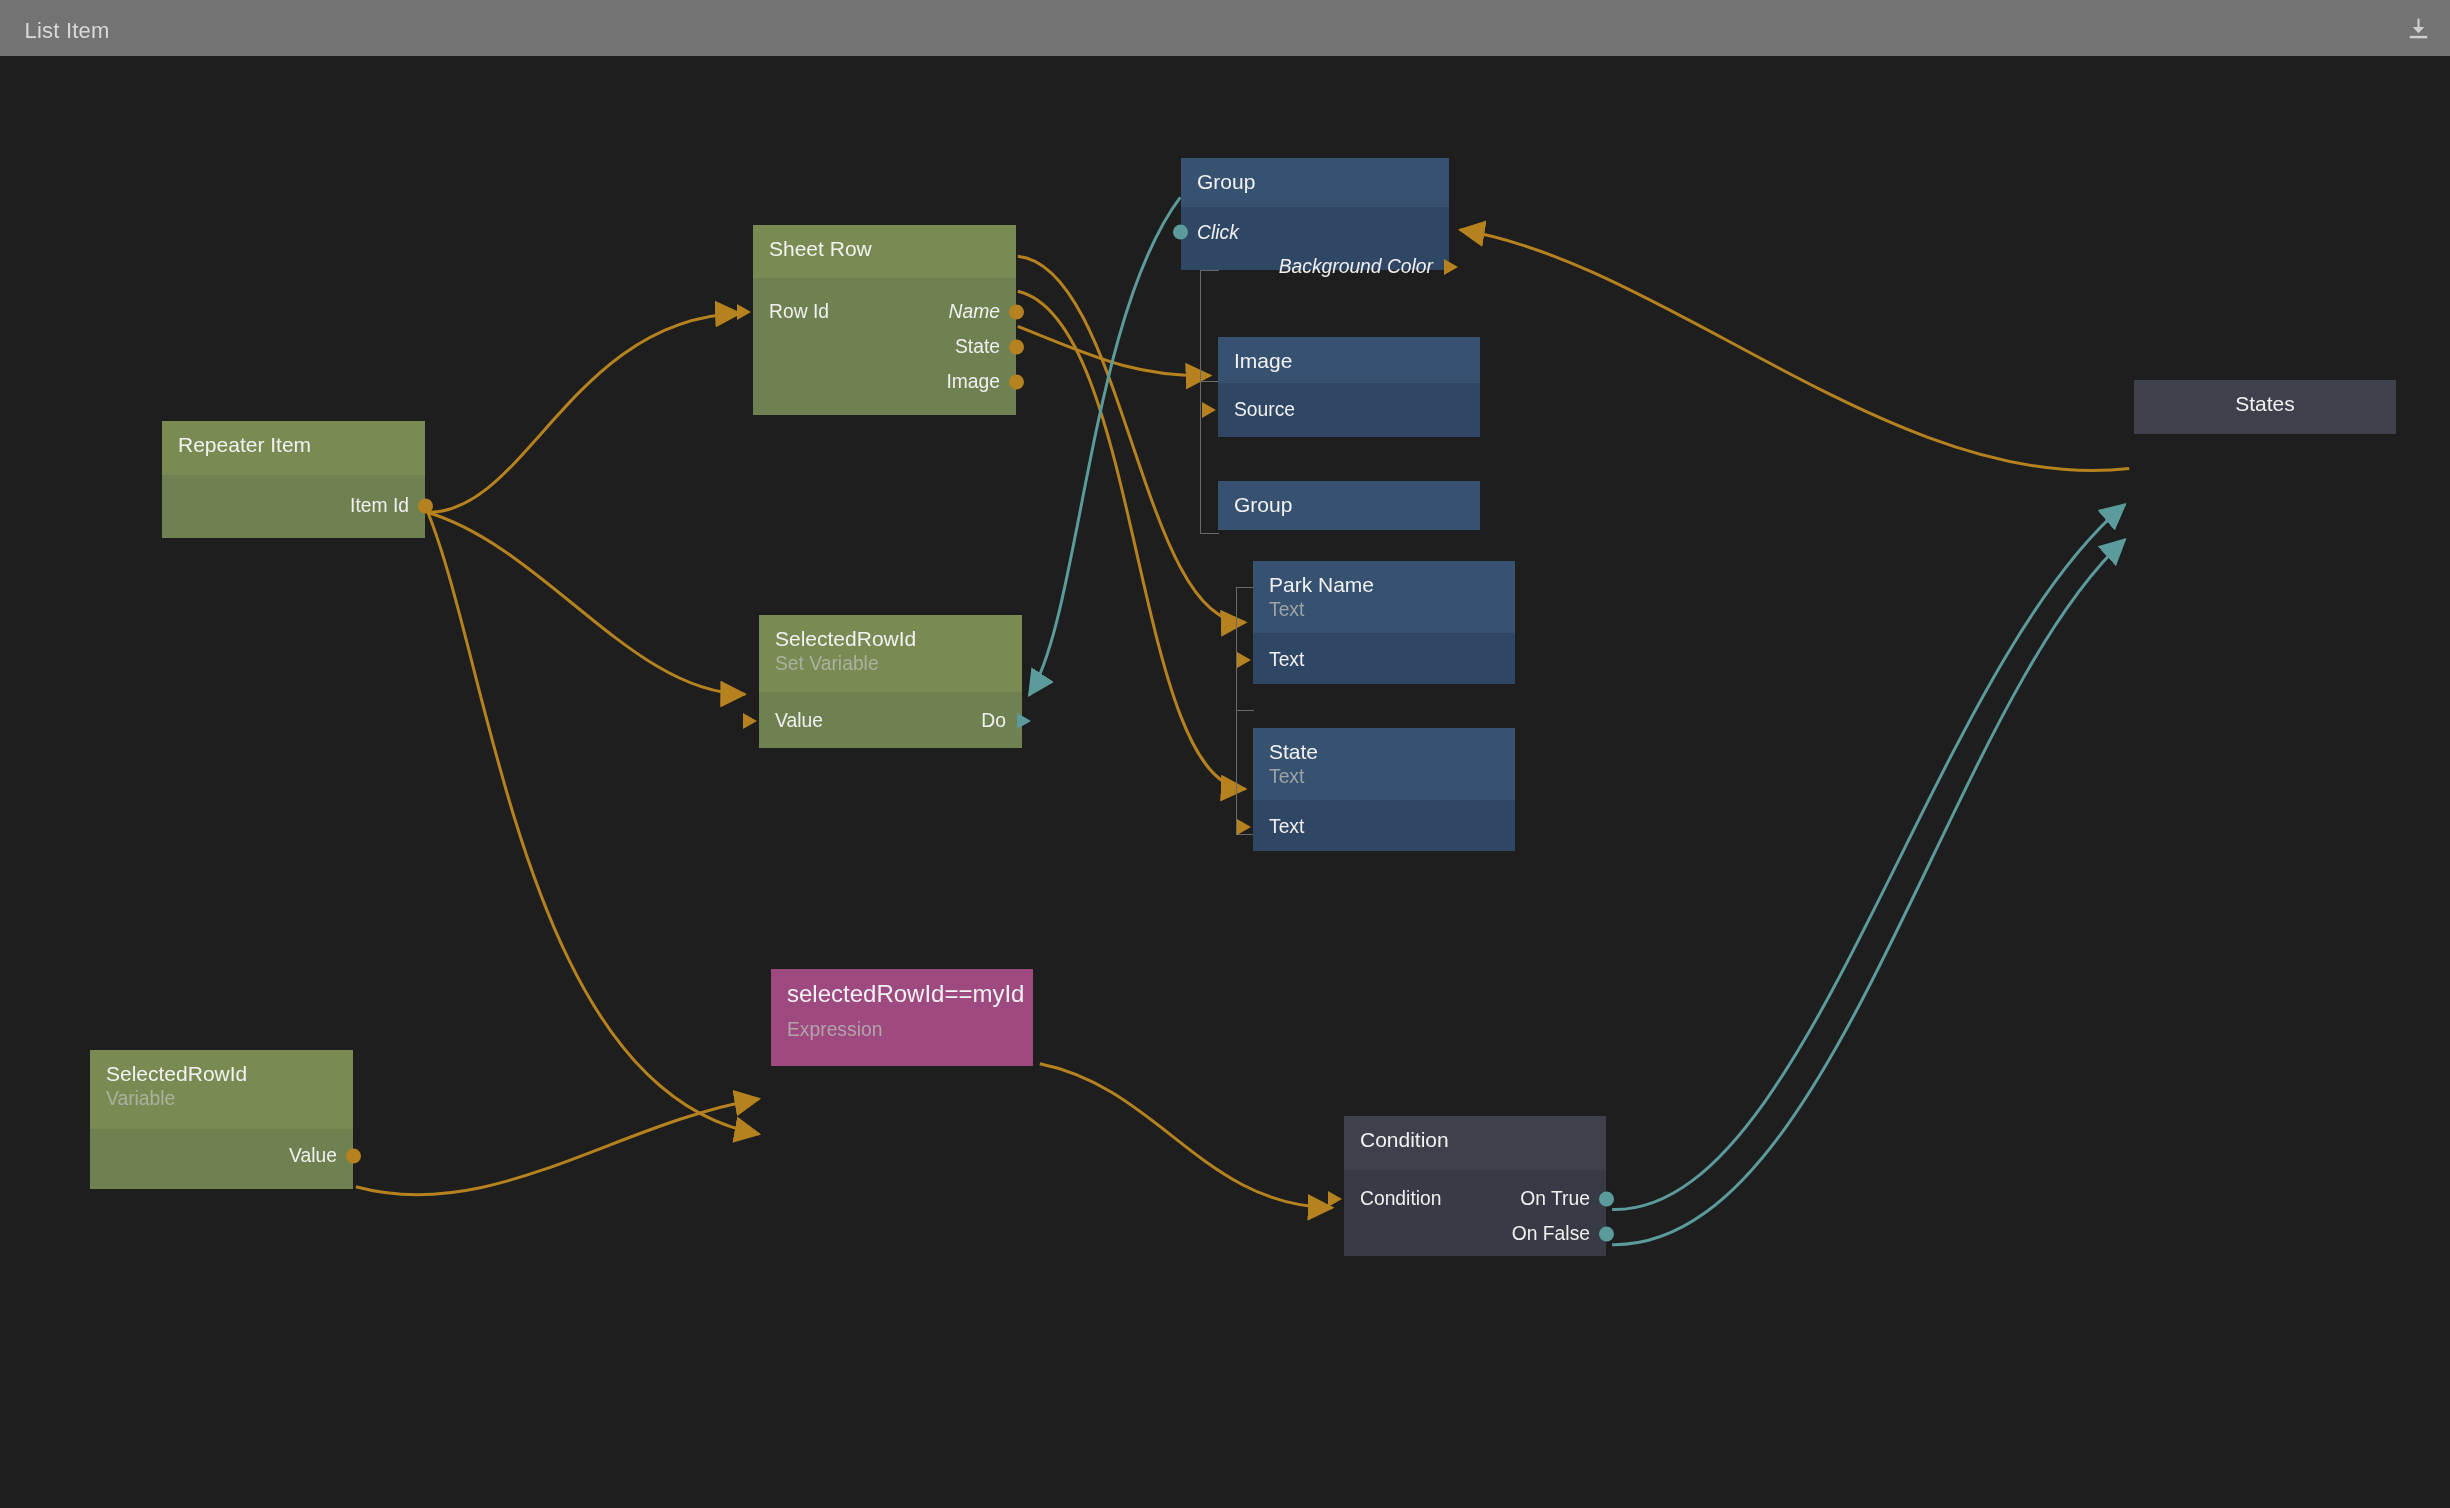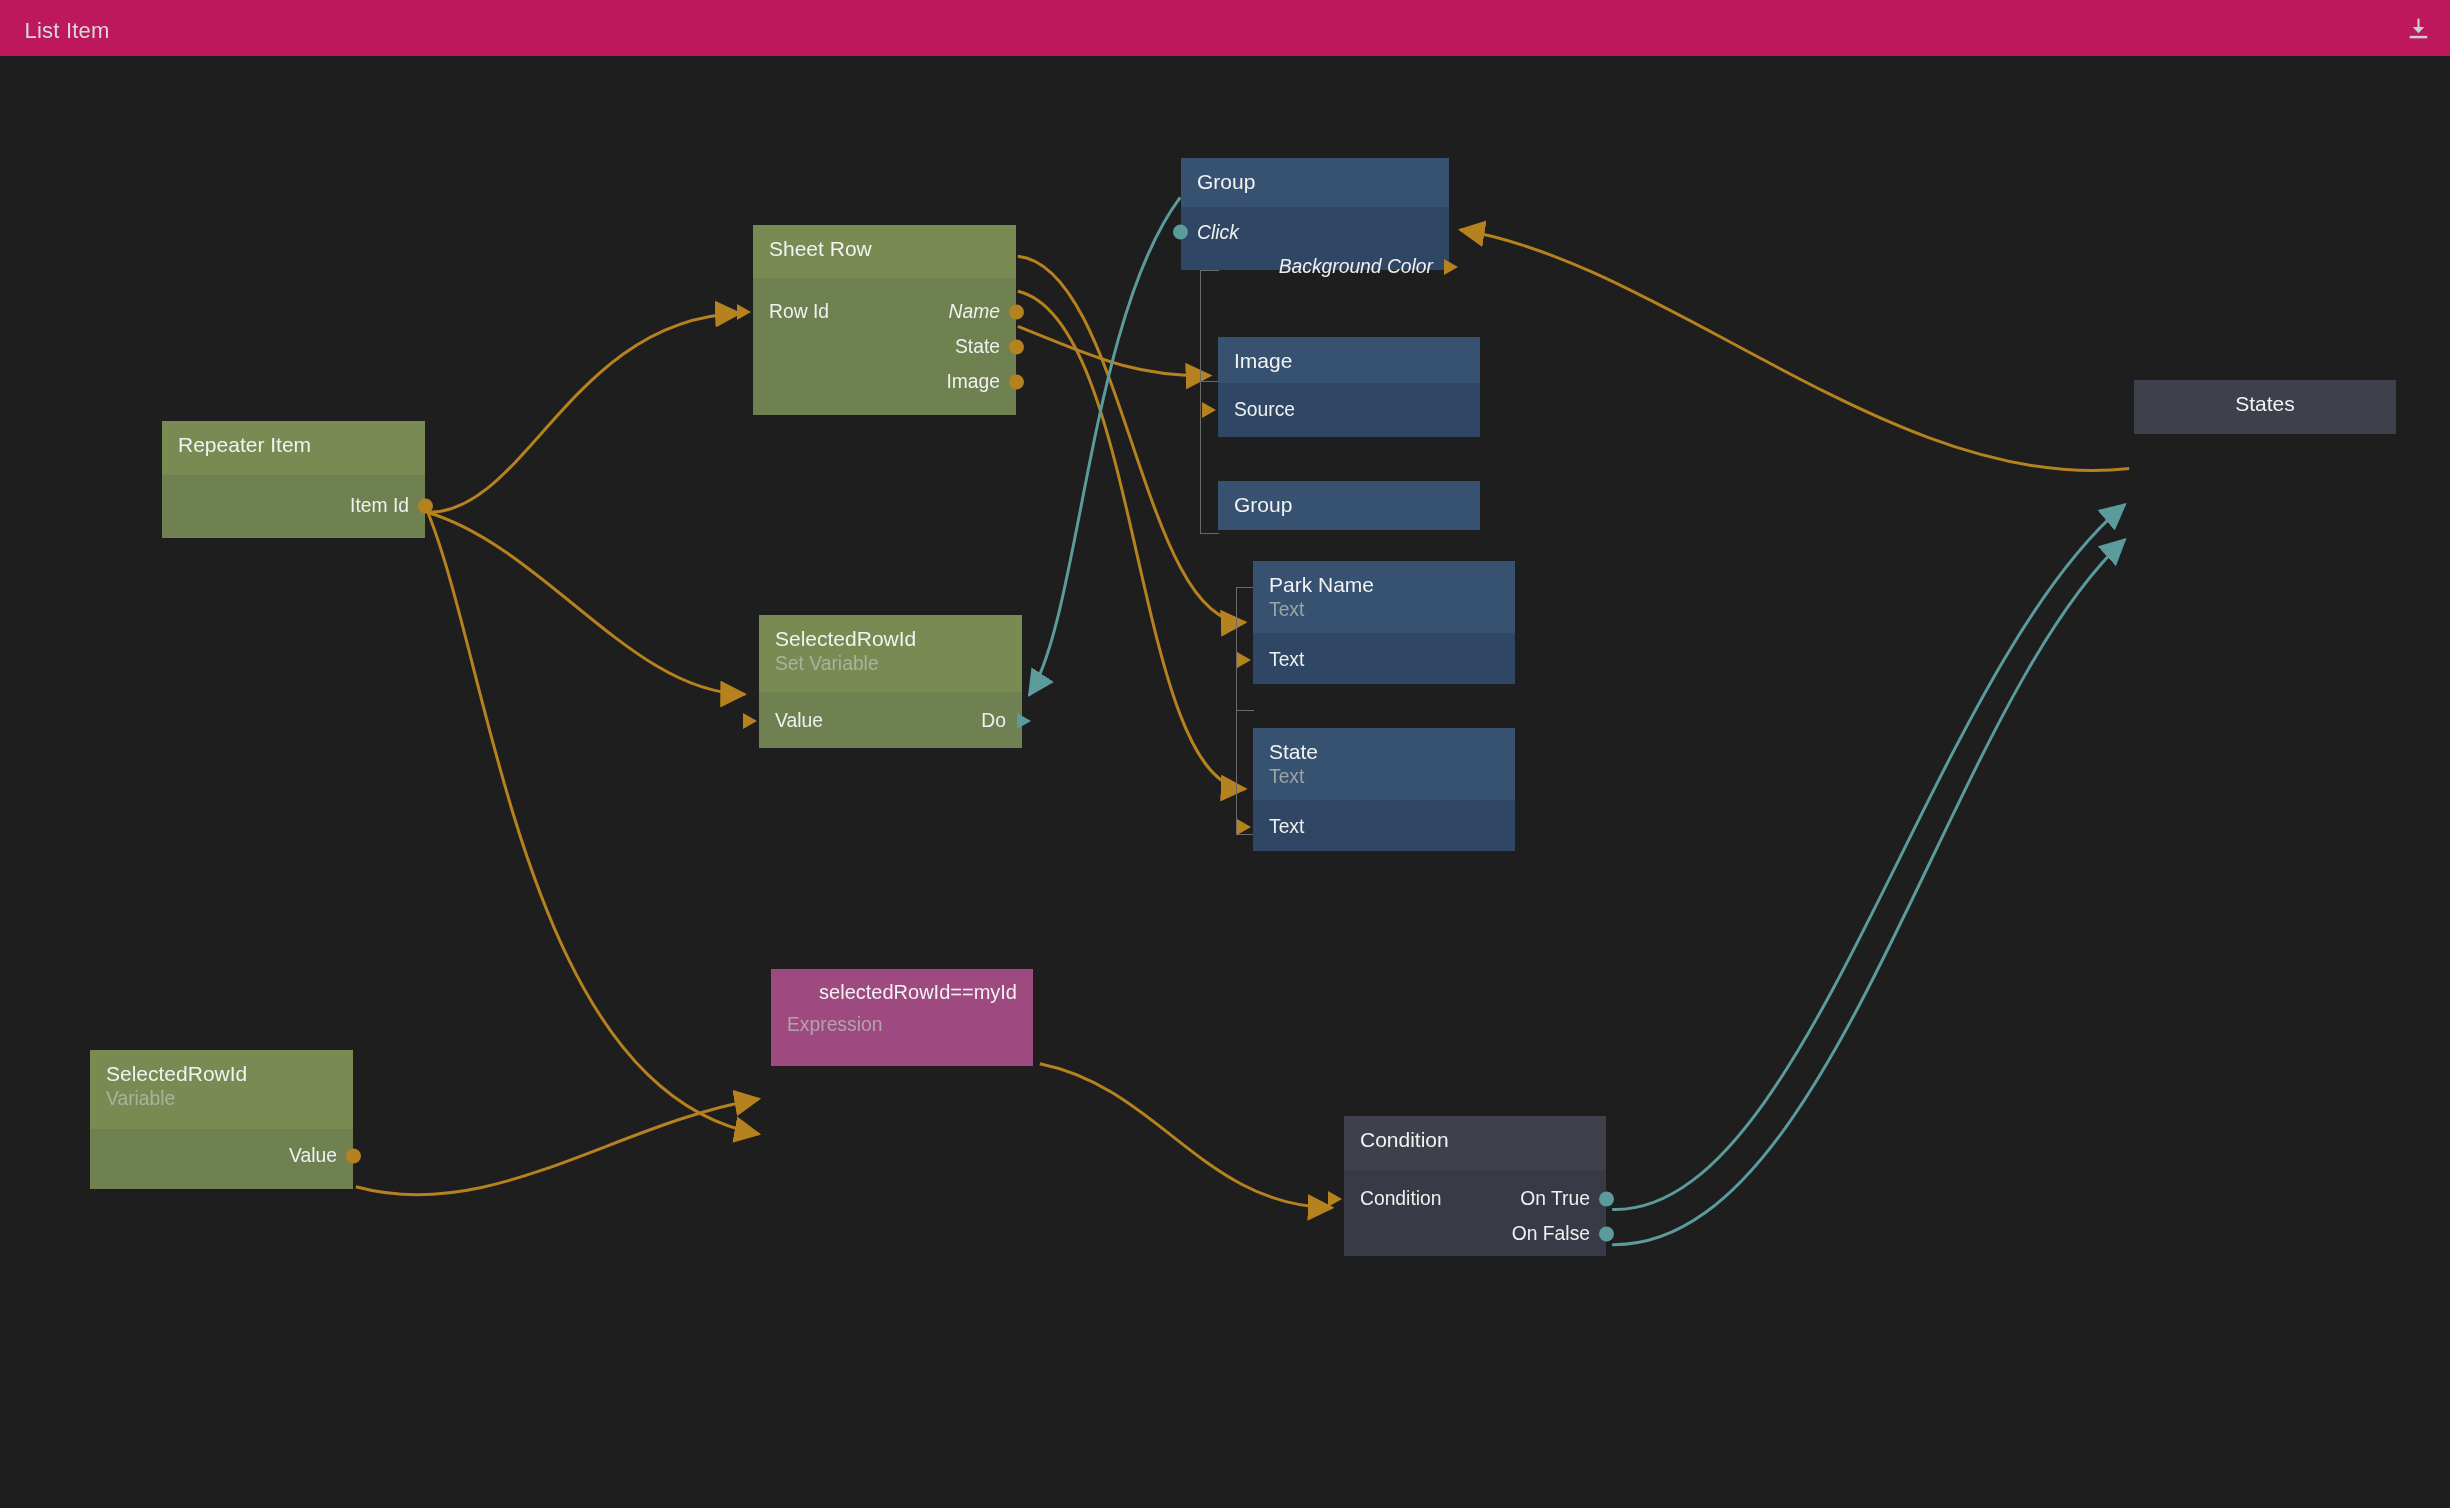--- a/index.html
+++ b/index.html
@@ -14,21 +14,21 @@
     overflow: hidden;
     font-family: "Liberation Sans", sans-serif;
     -webkit-font-smoothing: antialiased;
   }
 
   
   #topbar {
     position: absolute;
     left: 0; top: 0;
     width: 2450px; height: 56px;
-    background: #be185d;
+    background: #737373;
     z-index: 40;
   }
   #topbar-title {
     position: absolute;
     left: 24.6px; top: 17.6px;
     font-size: 22px;
     color: #d8d8d8;
     letter-spacing: 0.2px;
   }
   #download-btn {
@@ -332,21 +332,21 @@
   </div>
 
   <div class="node n-gray" style="left:2134px; top:324px; width:262px;text-align:center;">
     <div class="node-head" style="height:54px;">
       <div class="node-title">States</div>
     </div>
   </div>
 
   <div class="node n-pink" style="left:771px; top:913px; width:262px;">
     <div class="node-head" style="height:97px;">
-      <div class="node-title" style="font-size:20px;text-align:right;">selectedRowId==myId</div>
+      <div class="node-title" style="font-size:24px;">selectedRowId==myId</div>
       <div class="node-sub" style="margin-top:10.5px;">Expression</div>
     </div>
   </div>
 
   <div class="node n-gray" style="left:1344px; top:1060px; width:262px;">
     <div class="node-head" style="height:54px;">
       <div class="node-title">Condition</div>
     </div>
     <div class="node-body" style="height:86px; padding-top:12.3px;">
       <div class="port-row port-in">

